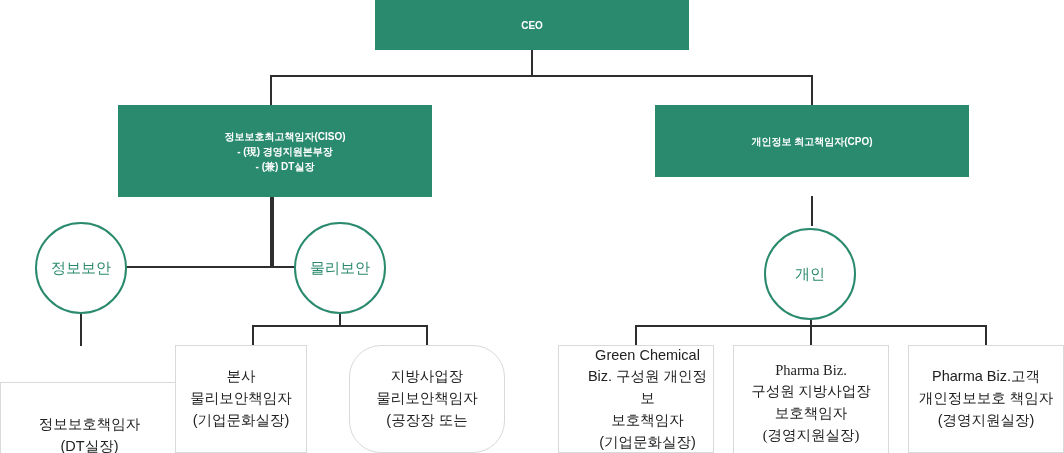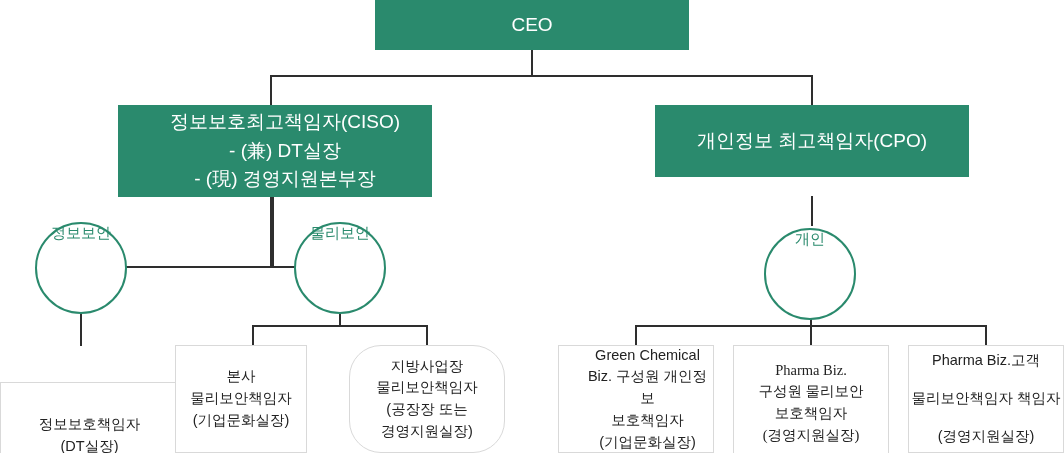--- a/index.html
+++ b/index.html
@@ -21,33 +21,34 @@
   }
   .gbox {
     position:absolute;
     background:var(--green,#2a8a6d);
     color:#ffffff;
     display:flex;
     flex-direction:column;
     align-items:center;
     justify-content:center;
     text-align:center;
-    font-weight:400;
-    font-size:19px;
+    font-weight:700;
+    font-size:10px;
     line-height:1.5;
   }
   .circle {
     position:absolute;
     width:92px;
     height:92px;
     border-radius:50%;
     border:2px solid var(--green,#2a8a6d);
     background:#ffffff;
     color:var(--green,#2a8a6d);
     display:flex;
+    align-items:center;
     justify-content:center;
     text-align:center;
     font-size:15px;
     font-weight:400;
   }
   .wbox {
     position:absolute;
     border:1px solid var(--border,#d9d9d9);
     background:#ffffff;
     color:var(--text,#222);
@@ -86,22 +87,22 @@
   <div class="line" style="left:635px;top:325px;width:2px;height:21px;"></div>
   <div class="line" style="left:810px;top:325px;width:2px;height:21px;"></div>
   <div class="line" style="left:985px;top:325px;width:2px;height:21px;"></div>
 
   <div class="gbox" style="left:375px;top:0;width:314px;height:50px;">
     <div>CEO</div>
   </div>
 
   <div class="gbox" style="left:118px;top:105px;width:314px;height:92px;padding-left:20px;">
     <div>정보보호최고책임자(CISO)</div>
+    <div>- (現) 경영지원본부장</div>
     <div>- (兼) DT실장</div>
-    <div>- (現) 경영지원본부장</div>
   </div>
 
   <div class="gbox" style="left:655px;top:105px;width:314px;height:72px;">
     <div>개인정보 최고책임자(CPO)</div>
   </div>
 
   <div class="circle" style="left:35px;top:222px;">
     <div>정보보안</div>
   </div>
   <div class="circle" style="left:294px;top:222px;">
@@ -119,36 +120,35 @@
   <div class="wbox" style="left:175px;top:345px;width:132px;height:108px;">
     <div>본사</div>
     <div>물리보안책임자</div>
     <div>(기업문화실장)</div>
   </div>
 
   <div class="wbox" style="left:349px;top:345px;width:156px;height:108px;border-radius:32px;">
     <div>지방사업장</div>
     <div>물리보안책임자</div>
     <div>(공장장 또는</div>
-    <div>경영지원실장)</div>
   </div>
 
   <div class="wbox" style="left:558px;top:345px;width:156px;height:108px;padding-left:23px;">
     <div>Green Chemical</div>
     <div>Biz. 구성원 개인정보</div>
     <div>보호책임자</div>
     <div>(기업문화실장)</div>
   </div>
 
   <div class="wbox" style="left:733px;top:345px;width:156px;height:116px;font-family:Liberation Serif, serif;">
     <div>Pharma Biz.</div>
-    <div>구성원 물리보안</div>
+    <div>구성원 지방사업장</div>
     <div>보호책임자</div>
     <div>(경영지원실장)</div>
   </div>
 
-  <div class="wbox" style="left:908px;top:345px;width:156px;height:108px;gap:16px;">
+  <div class="wbox" style="left:908px;top:345px;width:156px;height:108px;">
     <div>Pharma Biz.고객</div>
-    <div>물리보안책임자 책임자</div>
+    <div>개인정보보호 책임자</div>
     <div>(경영지원실장)</div>
   </div>
 
 </div>
 
 </body></html>

